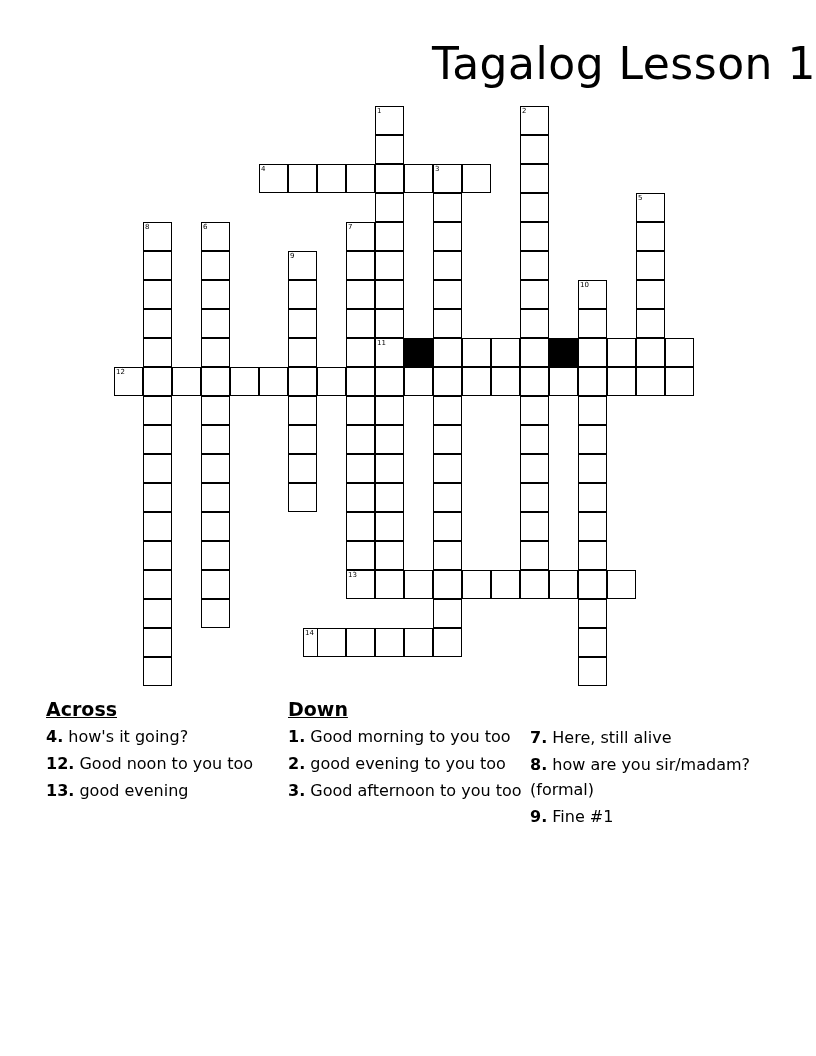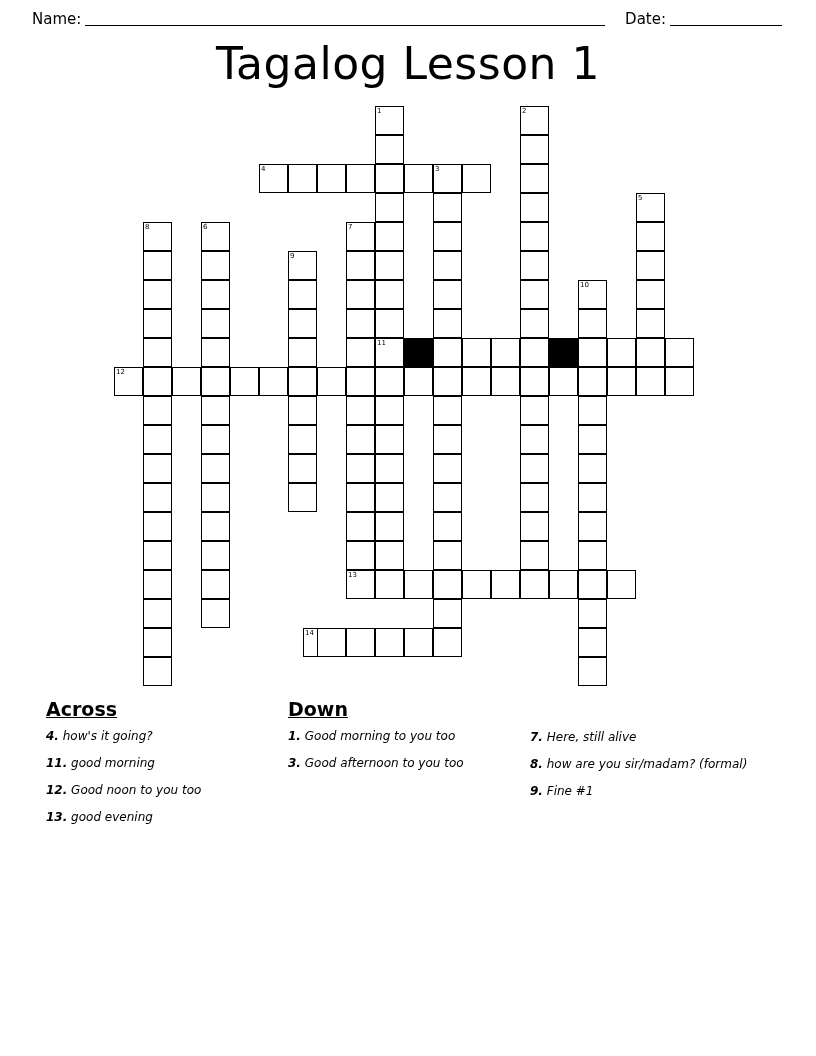--- a/index.html
+++ b/index.html
@@ -48,21 +48,21 @@
   .hdr-date-label {
     margin-left: 18px;
   }
 
   
   .title {
     position: absolute;
     top: 38px;
     left: 0;
     width: 816px;
-    text-align: center;
+    text-align: right;
     font-size: 44px;
     font-weight: 400;
     letter-spacing: 0.5px;
     font-family: "DejaVu Sans", sans-serif;
   }
 
   
   .grid-wrap {
     position: absolute;
     left: 0;
@@ -109,43 +109,36 @@
   .col3 { width: 250px; }
 
   .clue-head {
     font-size: 19px;
     font-weight: bold;
     text-decoration: underline;
     margin-bottom: 4px;
     font-family: "DejaVu Sans", sans-serif;
   }
   .clue {
-    font-size: 12px;
+    font-size: 16px;
     line-height: 25px;
     margin-bottom: 2px;
-    font-style: italic;
   }
   .clue .n {
     font-weight: bold;
   }
   .spacer-head {
     height: 27px;
   }
 </style>
 </head>
 <body>
 
 <div class="page">
 
-  <div class="header">
-    <span class="hdr-label">Name:</span>
-    <span class="hdr-rule"></span>
-    <span class="hdr-label hdr-date-label">Date:</span>
-    <span class="hdr-rule date-rule"></span>
-  </div>
 
   <div class="title">Tagalog Lesson 1</div>
 
   <div class="grid-wrap" id="grid">
       <div class="cell" style="left: 259px; top: 60px;">
         <span class="num">4</span>
       </div>
       <div class="cell" style="left: 288px; top: 60px;"></div>
       <div class="cell" style="left: 317px; top: 60px;"></div>
       <div class="cell" style="left: 346px; top: 60px;"></div>
@@ -332,40 +325,40 @@
 
   <div class="clues">
 
     <div class="clue-col col1">
       <div class="clue-head">Across</div>
       <div class="clue">
         <span class="n">4.</span>
         <span>how's it going?</span>
       </div>
       <div class="clue">
-        <span class="n">11.</span>
-        <span>good morning</span>
-      </div>
-      <div class="clue">
         <span class="n">12.</span>
         <span>Good noon to you too</span>
       </div>
       <div class="clue">
         <span class="n">13.</span>
         <span>good evening</span>
       </div>
     </div>
 
     <div class="clue-col col2">
       <div class="clue-head">Down</div>
       <div class="clue">
         <span class="n">1.</span>
         <span>Good morning to you too</span>
       </div>
       <div class="clue">
+        <span class="n">2.</span>
+        <span>good evening to you too</span>
+      </div>
+      <div class="clue">
         <span class="n">3.</span>
         <span>Good afternoon to you too</span>
       </div>
     </div>
 
     <div class="clue-col col3">
       <div class="spacer-head"></div>
       <div class="clue">
         <span class="n">7.</span>
         <span>Here, still alive</span>

